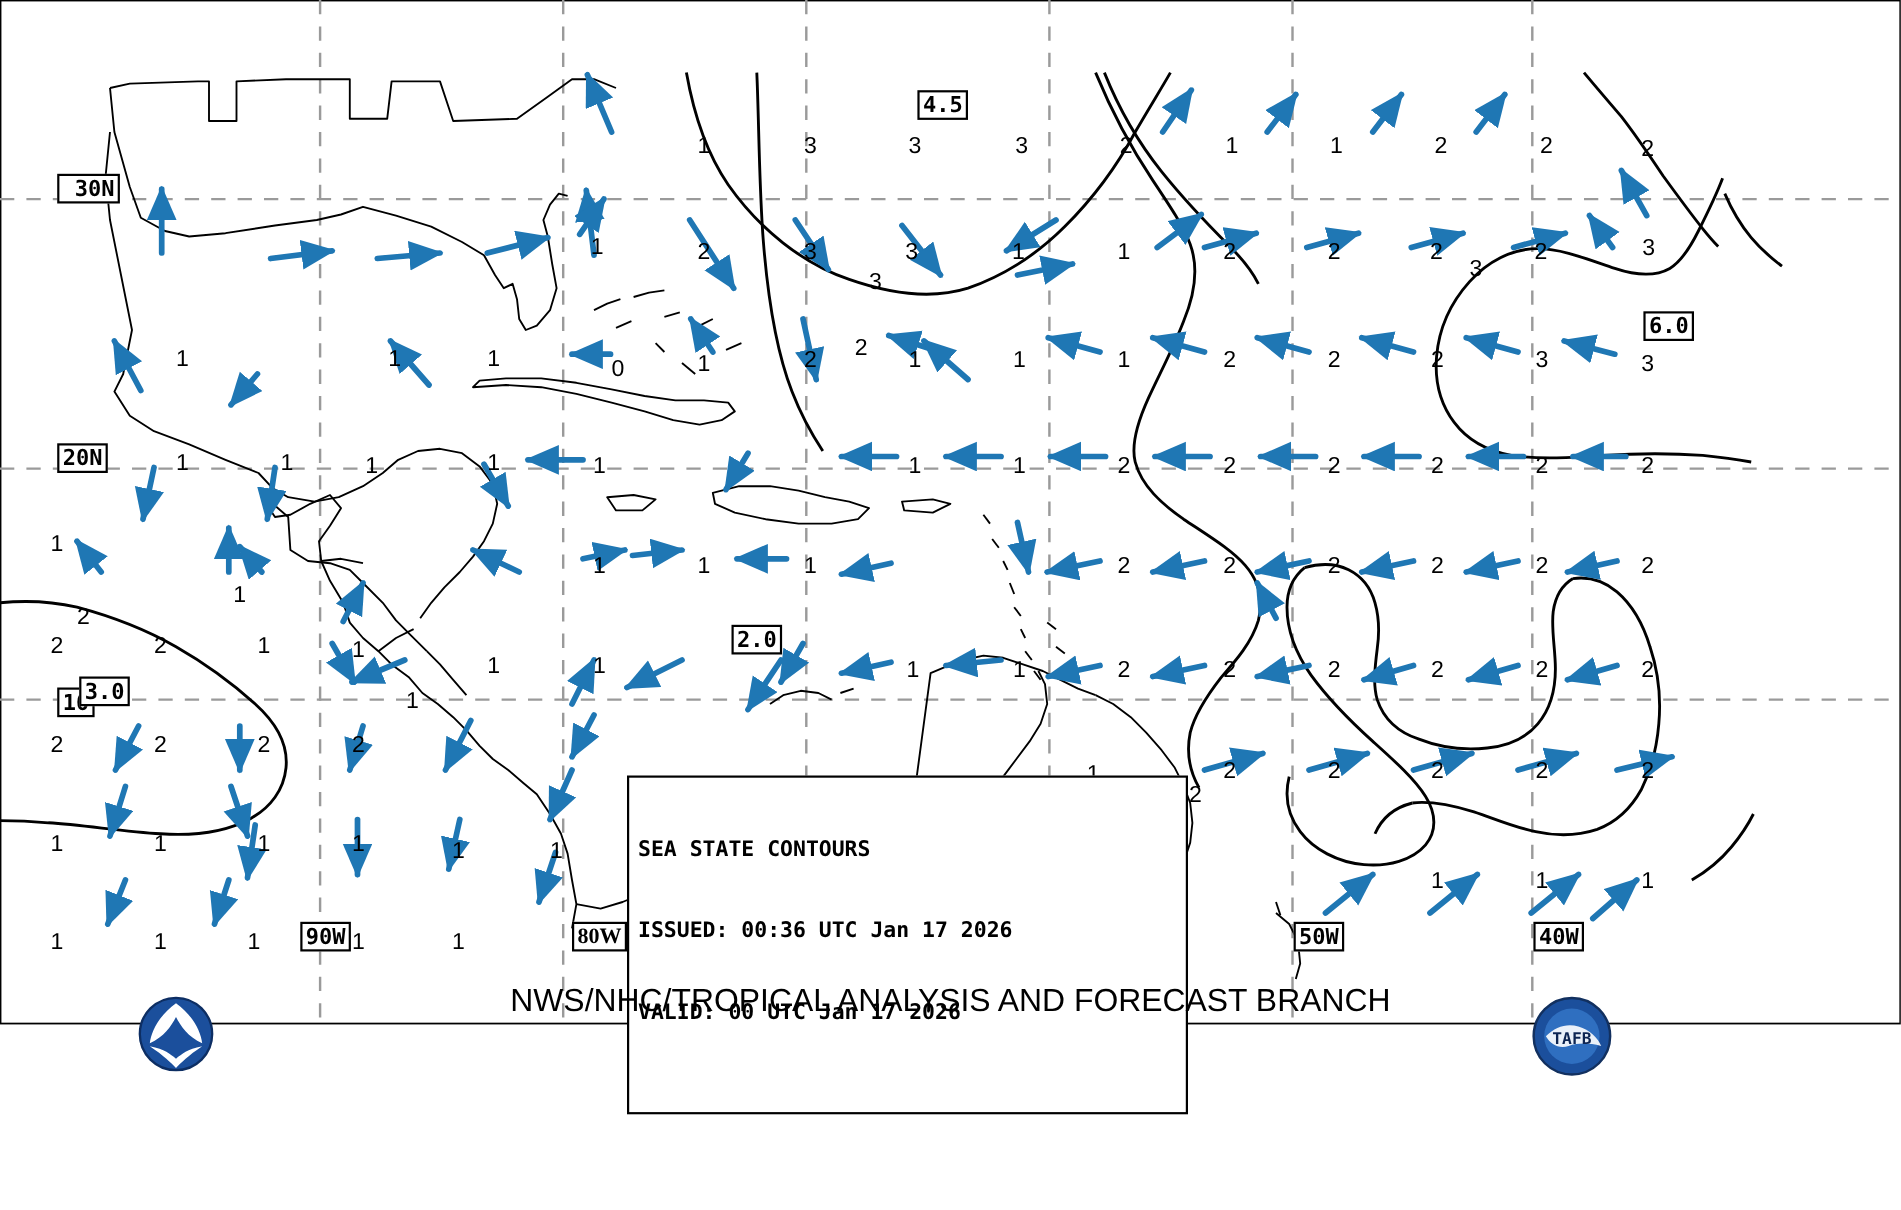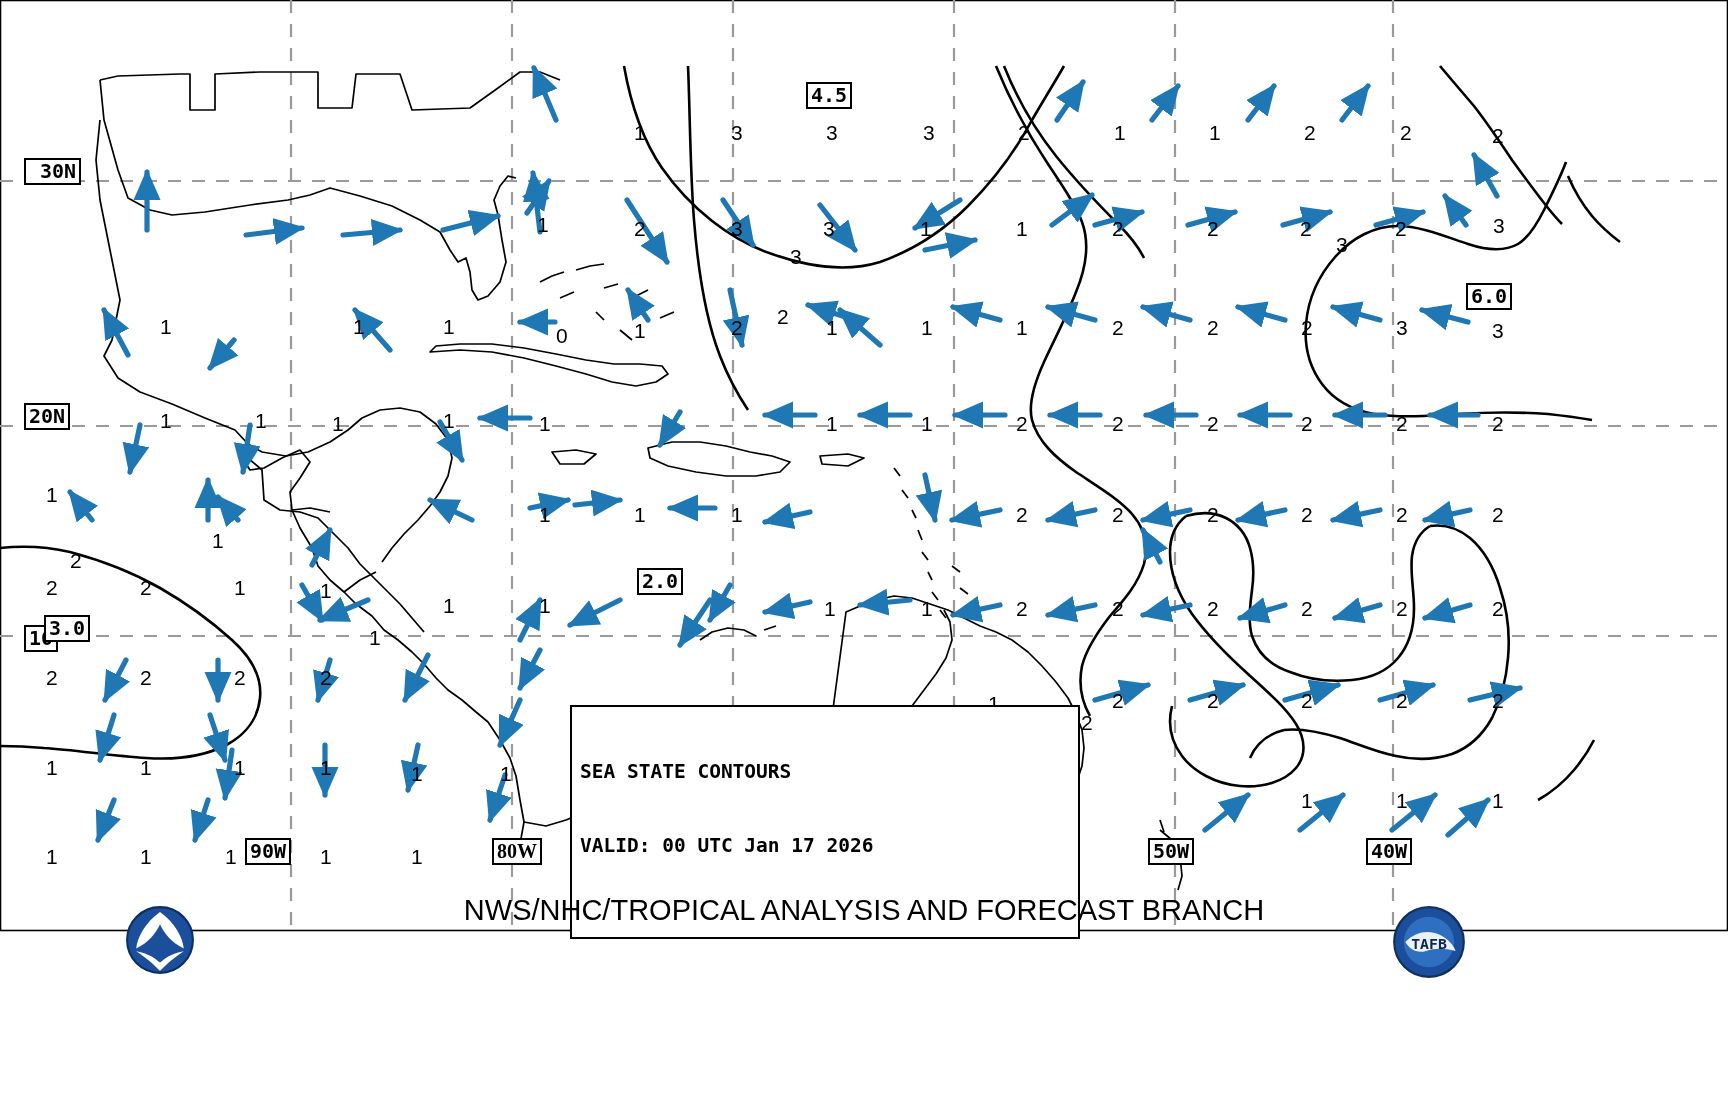--- a/index.html
+++ b/index.html
@@ -1,20 +1,20 @@
 <!DOCTYPE html>
 <html><head>
 <meta charset="utf-8">
 <style>
   html,body{margin:0;padding:0;background:#ffffff;}
   body{width:1728px;height:1100px;position:relative;font-family:"Liberation Sans",sans-serif;overflow:hidden;}
   #map{position:absolute;left:0;top:0;width:1728px;height:960px;}
   #map svg{position:absolute;left:0;top:0;}
   .num{position:absolute;font-family:"Liberation Sans",sans-serif;font-size:21px;color:#000;line-height:1;}
-  .boxlabel{position:absolute;border:2px solid #000;background:#fff;font-family:"DejaVu Sans Mono","Liberation Mono",monospace;font-size:20px;font-weight:bold;padding:1px 3px;line-height:1.05;color:#000;}
+  .boxlabel{position:absolute;border:2px solid #000;background:#fff;font-family:"DejaVu Sans Mono","Liberation Mono",monospace;font-size:20px;font-weight:bold;padding:1px 3px;line-height:1.05;color:#000;margin-left:28px;}
   .legend{position:absolute;left:570px;top:705px;width:492px;border:2px solid #000;background:#fff;
           font-family:"DejaVu Sans Mono","Liberation Mono",monospace;font-size:19.5px;font-weight:bold;
           line-height:1.26;padding:4px 6px 5px 8px;color:#000;letter-spacing:0px;white-space:pre;}
   .caption{position:absolute;left:0;top:893px;width:1728px;text-align:center;font-size:29px;color:#000;line-height:1.18;}
   .caption div{font-family:"Liberation Sans",sans-serif;}
   .logo{position:absolute;}
   #noaa{left:125px;top:905px;width:70px;height:70px;}
   #tafb{left:1392px;top:905px;width:74px;height:74px;}
 </style>
 </head>
@@ -366,20 +366,21 @@
       <div class="boxlabel" style="left: 1148px; top: 838px;">50W</div>
       <div class="boxlabel" style="left: 1366px; top: 838px;">40W</div>
       <div class="boxlabel" style="left: 806px; top: 82px;">4.5</div>
       <div class="boxlabel" style="left: 1466px; top: 283px;">6.0</div>
       <div class="boxlabel" style="left: 637px; top: 568px;">2.0</div>
       <div class="boxlabel" style="left: 44px; top: 615px;">3.0</div>
     </div>
 
   <div class="legend">
     <div>SEA STATE CONTOURS</div>
+    <div>ISSUED: 00:36 UTC Jan 17 2026</div>
     <div>VALID: 00 UTC Jan 17 2026</div>
     
   </div>
 </div>
 
 <div class="caption">
   <div>NWS/NHC/TROPICAL ANALYSIS AND FORECAST BRANCH</div>
 </div>
 
 <svg class="logo" id="noaa" viewBox="0 0 100 100">

